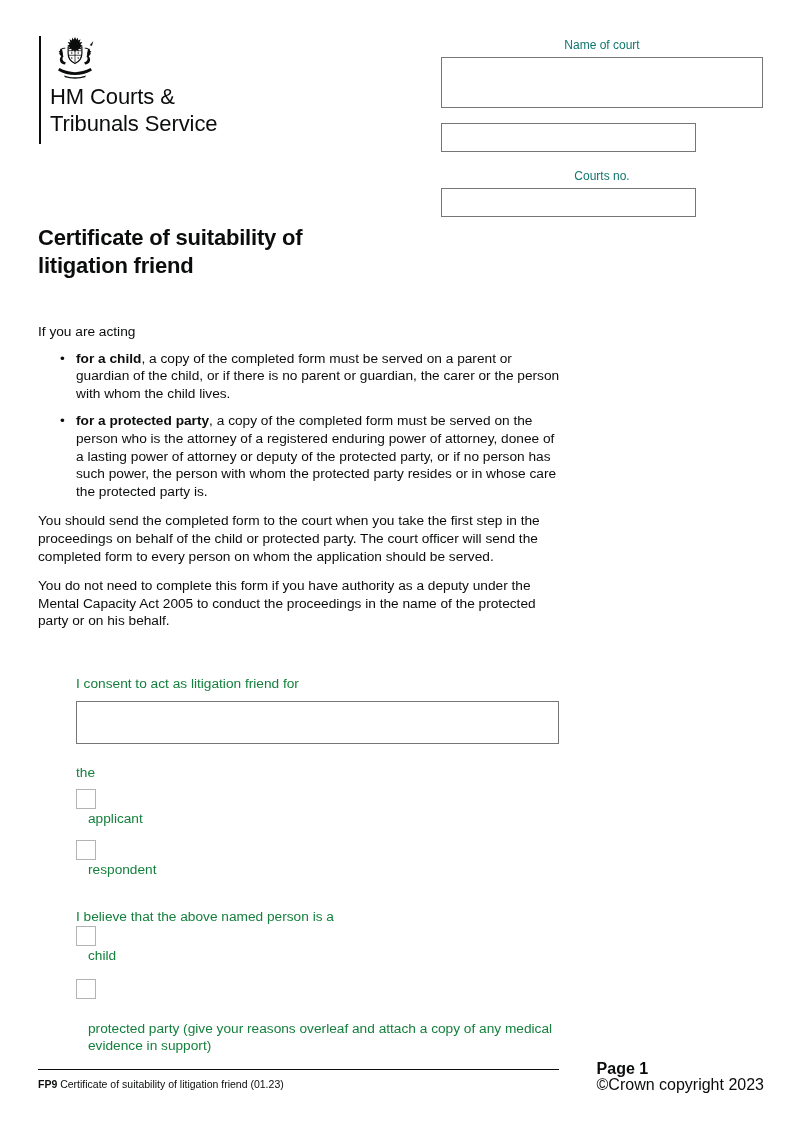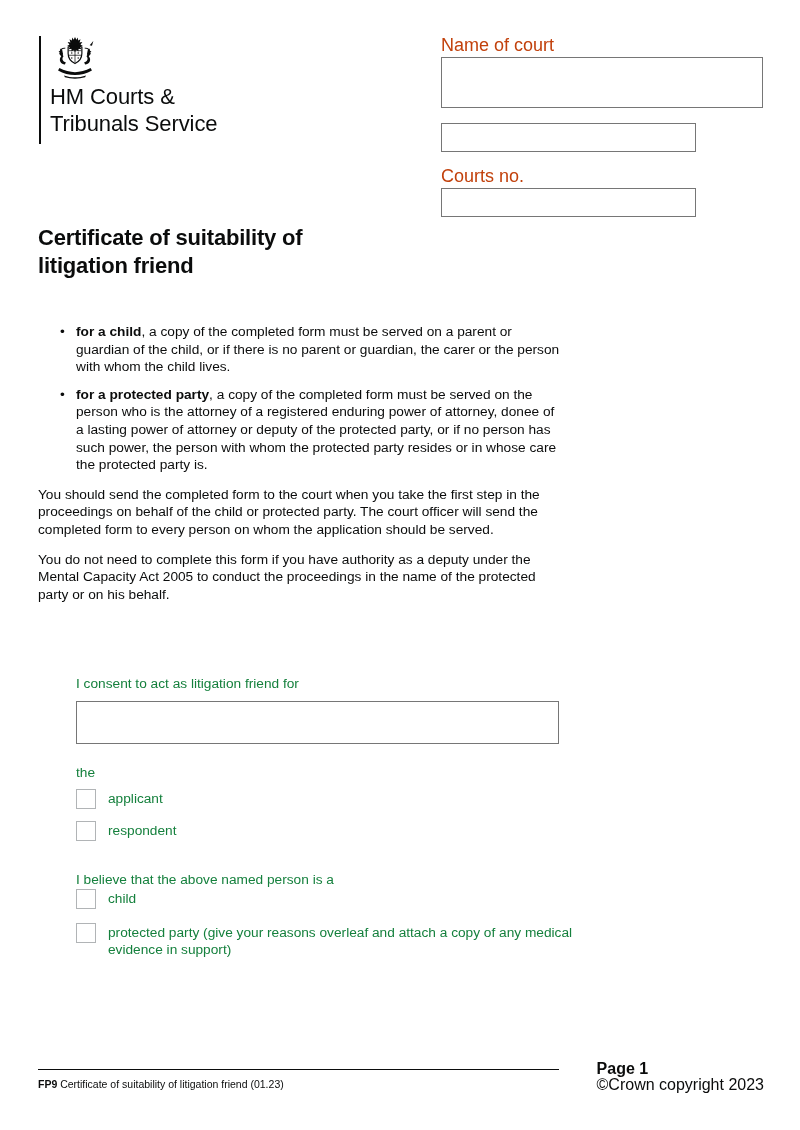--- a/index.html
+++ b/index.html
@@ -44,24 +44,25 @@
   }
 
   
   .court-fields {
     position: absolute;
     left: 441px;
     top: 36px;
     width: 322px;
   }
   .field-label {
-    font-size: 18px;
+    font-size: 12px;
     line-height: 18px;
-    color: #c2410c;
+    color: #0f766e;
     margin-bottom: 3px;
+    text-align: center;
   }
   .field-box {
     border: 1px solid #767676;
     background: #ffffff;
     box-sizing: border-box;
   }
   .box-court   { width: 322px; height: 51px; }
   .box-case    { width: 255px; height: 29px; }
   .box-serial  { width: 255px; height: 29px; }
   .gap-sm { height: 15px; }
@@ -127,22 +128,23 @@
     border: 1px solid #767676;
     background: #ffffff;
     box-sizing: border-box;
   }
   .the-label { margin-top: 20px; margin-bottom: 8px; }
 
   .check-row {
     display: flex;
     align-items: flex-start;
     margin-bottom: 12px;
-  }
-  .check-row:last-child { margin-bottom: 0; }
+    flex-direction: column;
+  }
+  .check-row:last-child { margin-bottom: 0; gap: 20px; }
   .checkbox {
     width: 20px;
     height: 20px;
     min-width: 20px;
     border: 1px solid #b1b4b6;
     background: #ffffff;
     box-sizing: border-box;
     margin-top: 0px;
   }
   .check-label {
@@ -225,20 +227,21 @@
   <div class="field-box box-case"></div>
   <div class="gap-sm"></div>
   <div class="field-label">Courts no.</div>
   <div class="field-box box-serial"></div>
 </div>
 
 <div class="doc-title">Certificate of suitability of
 litigation friend</div>
 
 <div class="guidance">
+  <p class="tight">If you are acting</p>
   <ul class="bullets">
     <li>
       <span class="dot">•</span>
       <b>for a child</b><span>, a copy of the completed form must be served on a parent or guardian of the child, or if there is no parent or guardian, the carer or the person with whom the child lives.</span>
     </li>
     <li>
       <span class="dot">•</span>
       <b>for a protected party</b><span>, a copy of the completed form must be served on the person who is the attorney of a registered enduring power of attorney, donee of a lasting power of attorney or deputy of the protected party, or if no person has such power, the person with whom the protected party resides or in whose care the protected party is.</span>
     </li>
   </ul>

